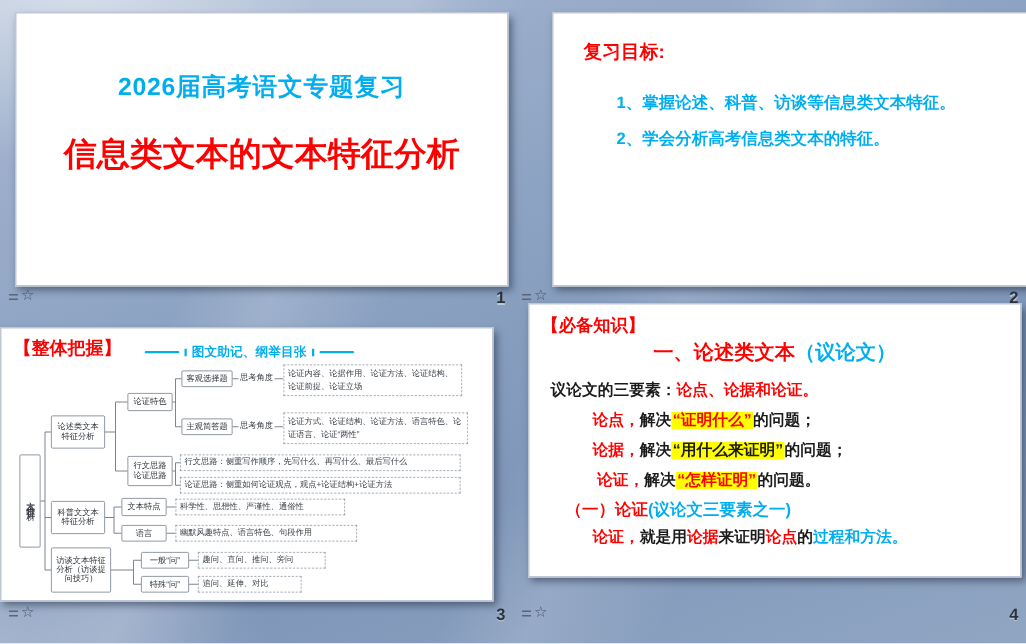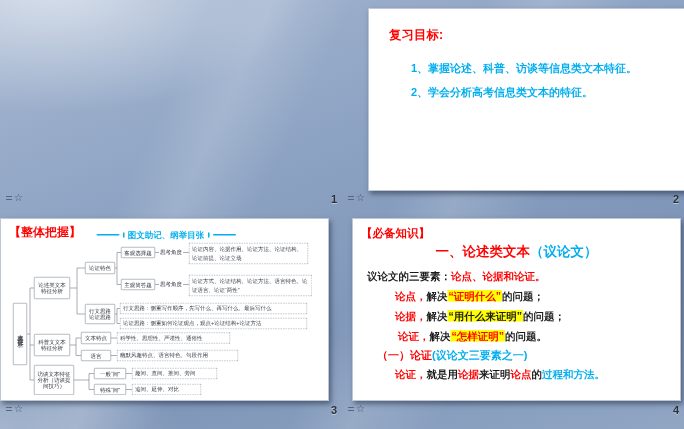--- a/index.html
+++ b/index.html
@@ -56,20 +56,26 @@
   .l0{left:28px; top:100px;} .l1{left:84px; top:140px;} .l2{left:84px; top:180px;}
   .l3{left:90px; top:220px;} .l4{left:48px; top:258px; font-size:22px;} .l5{left:84px; top:296px;}
   .red{color:#ff0000;} .blue{color:#00aeef;} .blk{color:#1a1a1a;}
   .hl{background:#ffff00; padding:0 2px;}
 </style>
 </head>
 <body>
 
 <div class="page">
 
+  <div class="slide" style="left:10px; top:8px;">
+    <div class="inner">
+      <div class="s1-t1">2026届高考语文专题复习</div>
+      <div class="s1-t2">信息类文本的文本特征分析</div>
+    </div>
+  </div>
   <div class="staricon" style="left:6px; top:193px;">
     <span class="bars">
         <i></i>
         <i></i>
       </span>
     <span class="glyph">☆</span>
   </div>
   <div class="pnum" style="left:299px; top:193px;">1</div>
 
   <div class="slide" style="left:352px; top:8px;margin-left:16px;">
@@ -145,21 +151,21 @@
   </div>
   <div class="staricon" style="left:6px; top:404px;">
     <span class="bars">
         <i></i>
         <i></i>
       </span>
     <span class="glyph">☆</span>
   </div>
   <div class="pnum" style="left:299px; top:404px;">3</div>
 
-  <div class="slide" style="left:352px; top:218px;">
+  <div class="slide" style="left:352px; top:202px;">
     <div class="inner">
       <div class="s4-h">【必备知识】</div>
       <div class="s4-title">
         <span class="red">一、论述类文本</span><span class="blue">（议论文）</span>
       </div>
       <div class="s4-line l0">
         <span class="blk">议论文的三要素：</span><span class="red">论点、论据和论证。</span>
       </div>
       <div class="s4-line l1">
         <span class="red">论点，</span><span class="blk">解决</span><span class="red hl">“证明什么”</span><span class="blk">的问题；</span>

